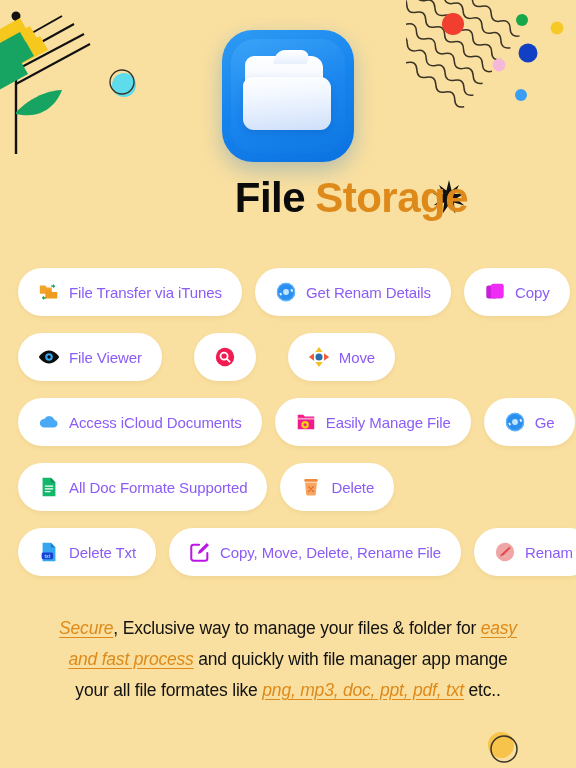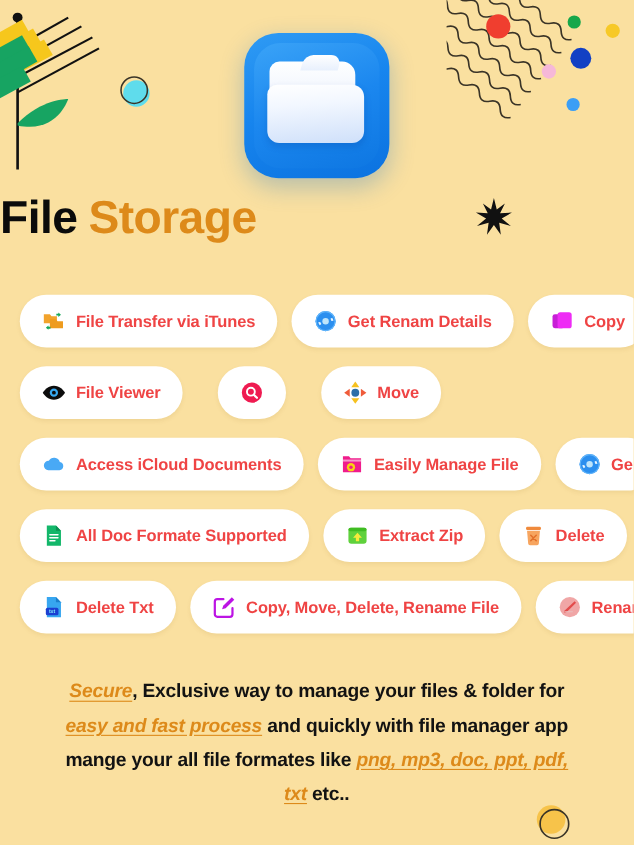--- a/index.html
+++ b/index.html
@@ -85,21 +85,21 @@
     border-radius: 9px 11px 11px 11px;
     background: linear-gradient(175deg,#ffffff 0%,#f2f7ff 35%,#cfe0fa 100%);
     box-shadow: 0 3px 6px rgba(10,70,160,0.22);
   }
 
   .title {
     position: absolute;
     top: 173px;
     left: 0;
     width: 468px;
-    text-align: left;
+    text-align: right;
     font-size: 42px;
     font-weight: 700;
     letter-spacing: -0.5px;
     line-height: 50px;
     white-space: nowrap;
   }
   .title .t1 { color: #0b0b0b; }
   .title .t2 { color: #DD8A1A; margin-left: 10px; }
 
   
@@ -124,22 +124,22 @@
     gap: 9px;
     height: 48px;
     padding: 0 20px;
     background: #ffffff;
     border-radius: 24px;
     box-shadow: 0 2px 4px rgba(150,110,30,0.10);
     flex: 0 0 auto;
   }
   .pill-label {
     font-size: 15px;
-    font-weight: 700;
-    color: #ef4444;
+    font-weight: 400;
+    color: #8b5cf6;
     letter-spacing: -0.1px;
     text-align: center;
   }
   .pill-icon {
     width: 22px;
     height: 22px;
     flex: 0 0 auto;
     display: block;
   }
 
@@ -148,21 +148,21 @@
   .row-offset-b { margin-left: 0px; }
 
   
   .footer-text {
     position: absolute;
     top: 613px;
     left: 50px;
     width: 476px;
     text-align: center;
     font-size: 17.5px;
-    font-weight: 700;
+    font-weight: 400;
     line-height: 31px;
     color: #121212;
     letter-spacing: -0.2px;
   }
   .footer-text .hl {
     color: #DD8A1A;
     font-style: italic;
     text-decoration: underline;
     text-underline-offset: 3px;
   }
@@ -336,28 +336,20 @@
           <g stroke="#FFFFFF" stroke-width="1.5" stroke-linecap="round">
             <line x1="8" y1="11" x2="16" y2="11"></line>
             <line x1="8" y1="14" x2="16" y2="14"></line>
             <line x1="8" y1="17" x2="13" y2="17"></line>
           </g>
         </svg>
         <span class="pill-label">All Doc Formate Supported</span>
       </div>
       <div class="pill">
         <svg class="pill-icon" viewBox="0 0 24 24">
-          <rect x="3" y="4" width="18" height="16" rx="3" fill="#5FD13C"></rect>
-          <rect x="3" y="4" width="18" height="3.6" rx="1.8" fill="#3FBC22"></rect>
-          <polygon points="12,9 16.4,14 13.6,14 13.6,17.6 10.4,17.6 10.4,14 7.6,14" fill="#F7EA3B"></polygon>
-        </svg>
-        <span class="pill-label">Extract Zip</span>
-      </div>
-      <div class="pill">
-        <svg class="pill-icon" viewBox="0 0 24 24">
           <rect x="4.6" y="3.2" width="14.8" height="3.2" rx="1.4" fill="#F08A3C"></rect>
           <path fill="#F7A55F" d="M5.6,7.2h12.8l-1.1,12.6a1.8,1.8,0,0,1-1.8,1.6H8.5a1.8,1.8,0,0,1-1.8-1.6Z"></path>
           <path fill="#EF8A3D" d="M9.3,11.6l5.4,5.4M14.7,11.6l-5.4,5.4" stroke="#E2702A" stroke-width="1.5" stroke-linecap="round"></path>
         </svg>
         <span class="pill-label">Delete</span>
       </div>
     </div>
 
     <div class="pill-row">
       <div class="pill">

